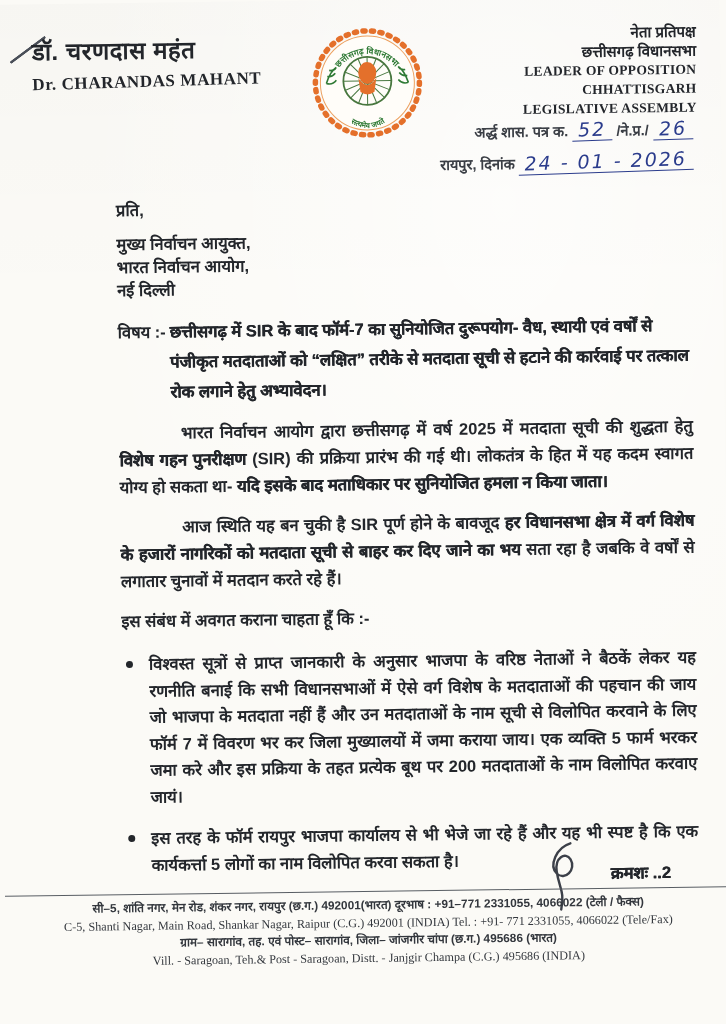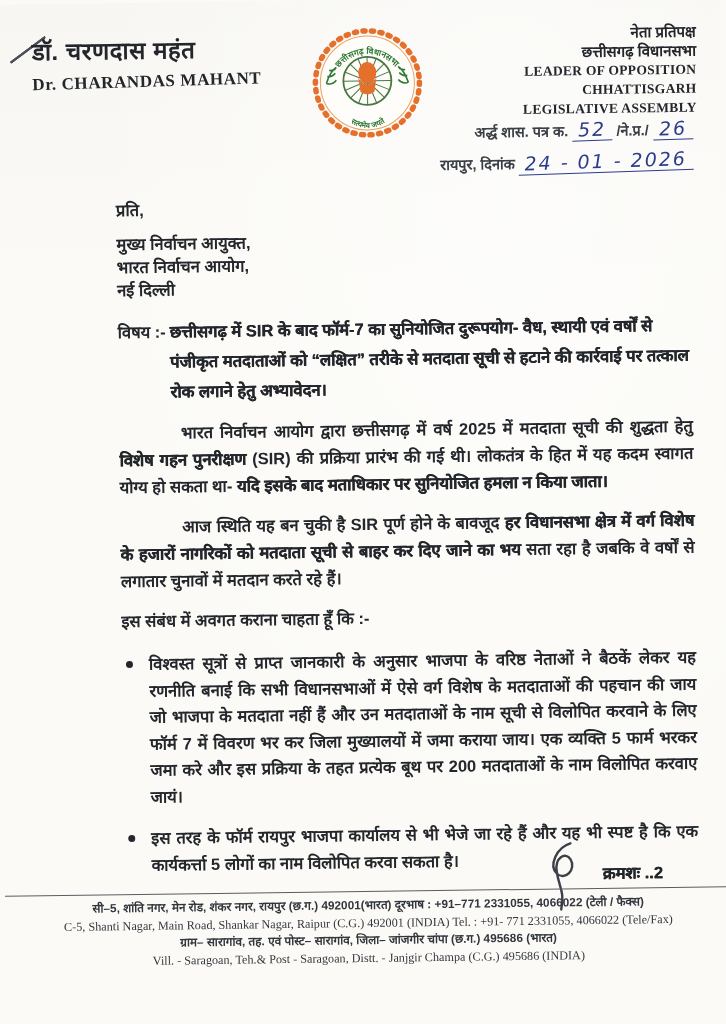--- a/index.html
+++ b/index.html
@@ -54,21 +54,21 @@
   .b{font-weight:700; text-shadow:.5px 0 0 currentColor;}
   .lead-in{margin-top:13px;}
   .bullets{margin-top:16px; list-style:none;}
   .bullets li{position:relative; padding-left:27px; margin-bottom:15px; text-align:justify; line-height:26.5px;}
   .bullets li .dot{
     position:absolute; left:4px; top:10px; width:7px; height:7px;
     background:var(--ink); border-radius:50%;
   }
   
   .continuation{
-    position:absolute; right:68px; top:864px; font-size:16.5px; font-weight:700;
+    position:absolute; right:60px; top:864px; font-size:16.5px; font-weight:700;
     text-shadow:.5px 0 0 currentColor;
   }
   .paraph{position:absolute; left:540px; top:842px; width:44px; height:72px;}
   
   .footer-rule{position:absolute; left:0; top:891px; width:726px; border-top:1.6px solid #585d63;}
   .footer{position:absolute; left:0; top:897px; width:726px; text-align:center; color:#33373d;}
   .footer .f-hi{font-size:11.8px; line-height:17.5px; font-weight:600;}
   .footer .f-en{font-family:"Liberation Serif",serif; font-size:12.2px; line-height:17.5px; font-weight:500;}
 </style>
 </head>

